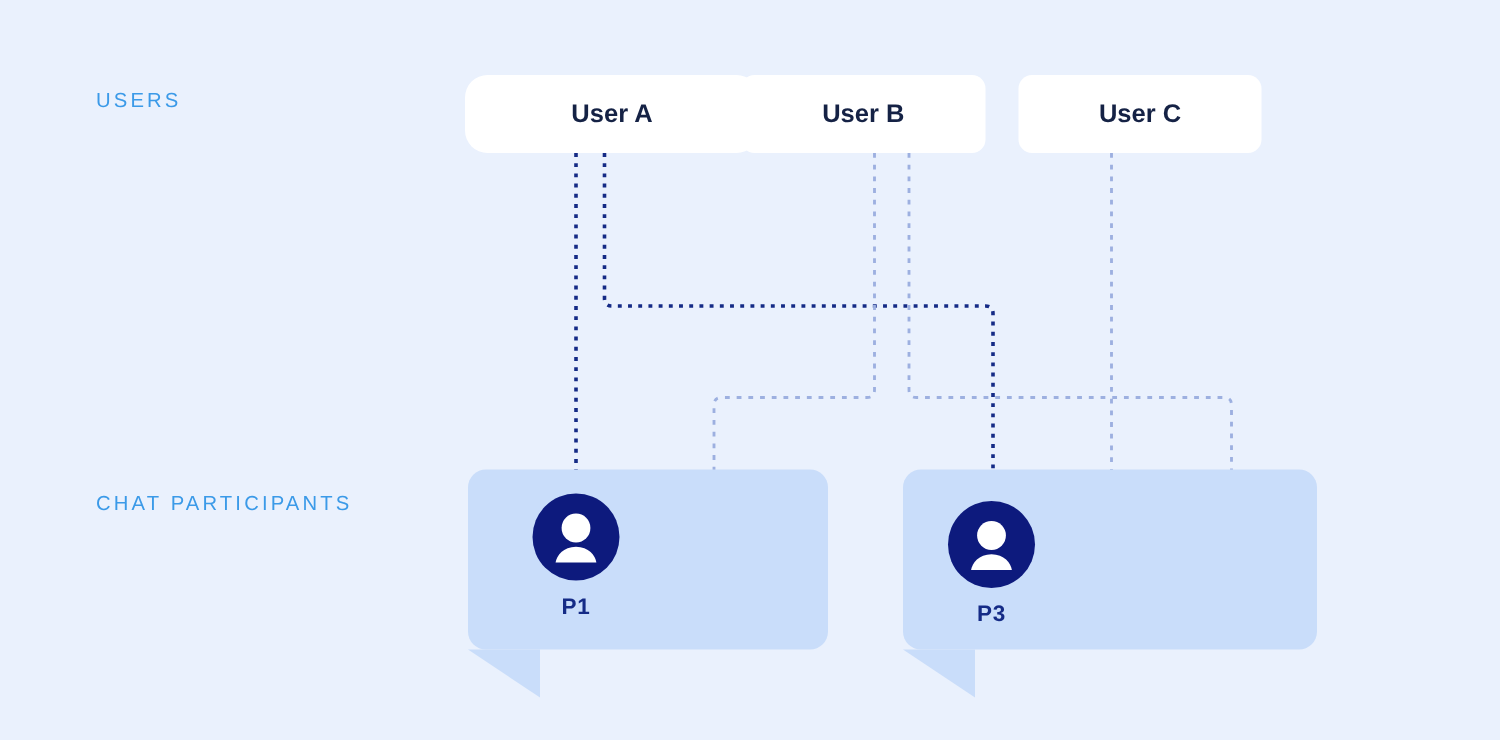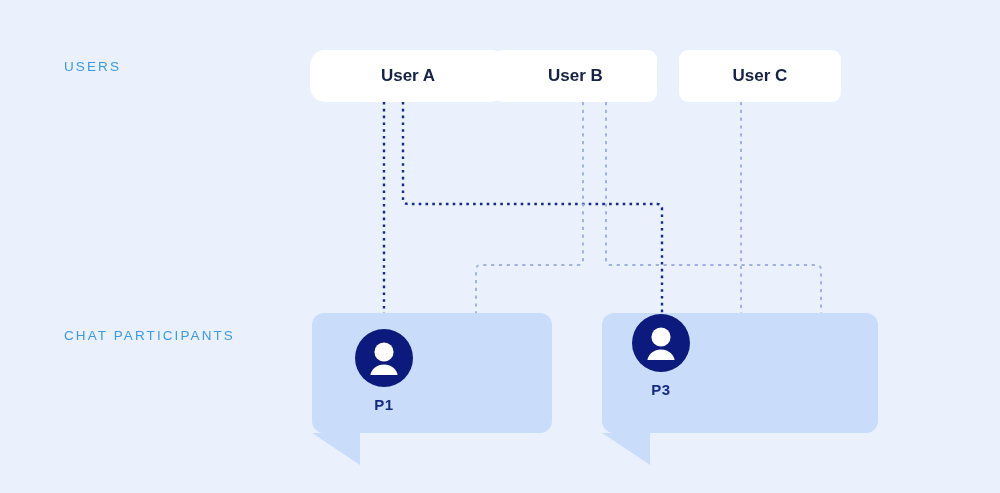--- a/index.html
+++ b/index.html
@@ -125,21 +125,21 @@
     <div class="avatar" style="width:58px; height:58px; background:#0d1a7d;">
       <svg width="58" height="58" viewBox="0 0 58 58">
         <circle cx="29" cy="23" r="9.6" fill="#ffffff"></circle>
         <path d="M29 35.5c-8.4 0-13 6-13.6 10.5h27.2C42 41.5 37.4 35.5 29 35.5z" fill="#ffffff"></path>
       </svg>
     </div>
     <div class="p-label">P1</div>
   </div>
 
 
-  <div class="avatar-group" style="left:632px; top:314px; width:58px;">
+  <div class="avatar-group" style="left:632px; top:334px; width:58px;">
     <div class="avatar" style="width:58px; height:58px; background:#0d1a7d;">
       <svg width="58" height="58" viewBox="0 0 58 58">
         <circle cx="29" cy="23" r="9.6" fill="#ffffff"></circle>
         <path d="M29 35.5c-8.4 0-13 6-13.6 10.5h27.2C42 41.5 37.4 35.5 29 35.5z" fill="#ffffff"></path>
       </svg>
     </div>
     <div class="p-label">P3</div>
   </div>
 
 

